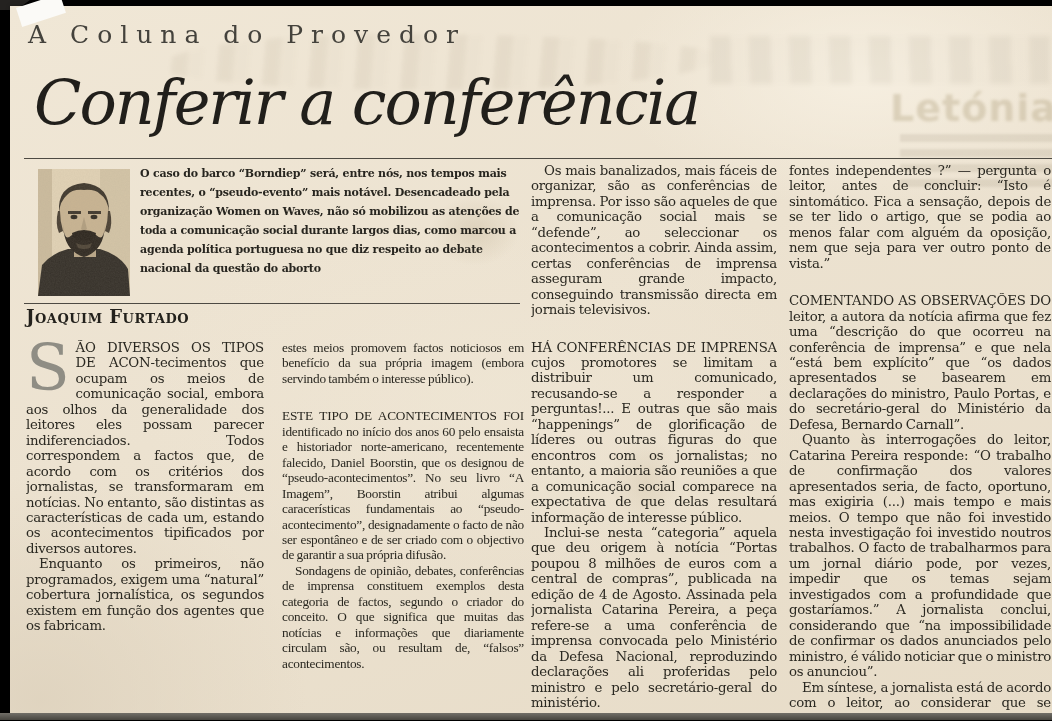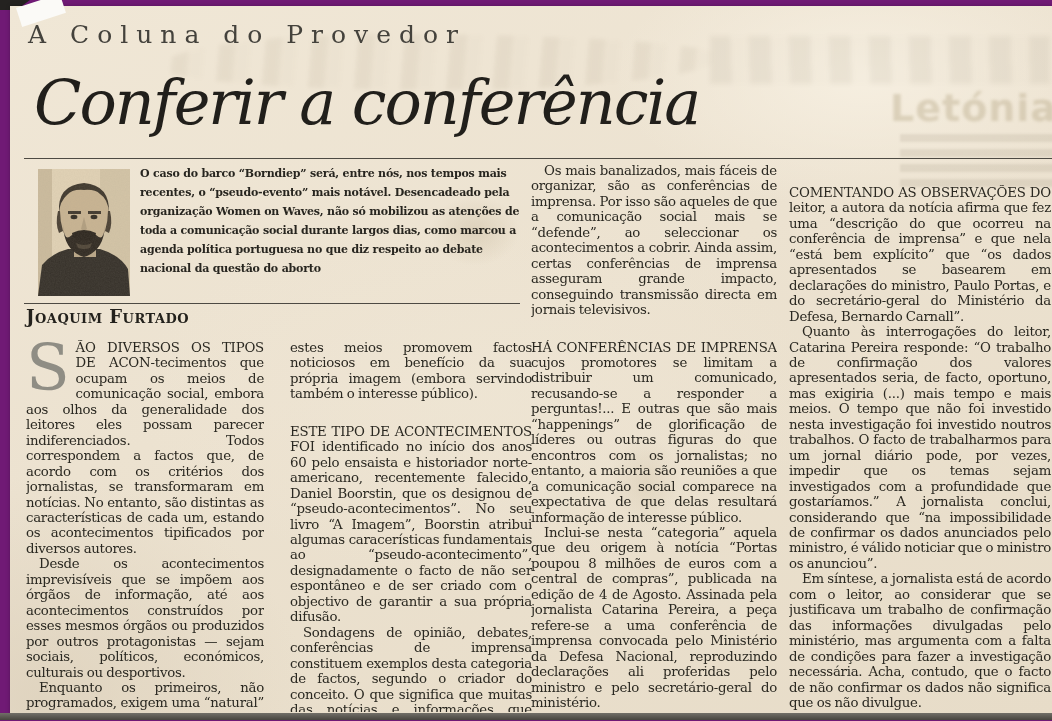--- a/index.html
+++ b/index.html
@@ -1,16 +1,16 @@
 <!DOCTYPE html>
 <html><head>
 <meta charset="utf-8">
 <style>
   html,body{margin:0;padding:0;background:#ffffff;}
-  #stage{position:relative;width:1052px;height:721px;background:#701a75;overflow:hidden;
+  #stage{position:relative;width:1052px;height:721px;background:#000000;overflow:hidden;
          font-family:"DejaVu Serif", serif;}
   
   .corner-mark{position:absolute;left:0;top:0;width:30px;height:10px;background:#242220;
                clip-path:polygon(0 0,100% 0,55% 100%,0 100%);}
   
   .page{position:absolute;left:10px;top:6px;width:1042px;height:709px;
         background:
           radial-gradient(ellipse 420px 220px at 82% 10%, rgba(247,240,226,.9) 0%, rgba(247,240,226,0) 60%),
           radial-gradient(ellipse 380px 320px at 3% 98%, rgba(221,209,188,.8) 0%, rgba(221,209,188,0) 70%),
           radial-gradient(ellipse 500px 260px at 45% 55%, rgba(240,231,214,.55) 0%, rgba(240,231,214,0) 70%),
@@ -56,21 +56,21 @@
   .lead{position:absolute;left:130px;top:158px;width:386px;font-size:11px;font-weight:bold;
         line-height:19px;color:#27251f;letter-spacing:-.2px;}
 
   .byline{position:absolute;left:16px;top:300px;font-size:18px;font-weight:bold;
           font-variant:small-caps;letter-spacing:.5px;color:#23211c;}
 
   
   .col{position:absolute;text-align:justify;font-size:13.3px;line-height:15.45px;
        color:#2a2821;overflow:hidden;letter-spacing:-.25px;word-spacing:-.5px;}
   #col1{left:16px;top:334px;width:238px;height:372px;}
-  #col2{left:280px;top:334px;width:242px;height:372px;}
+  #col2{left:272px;top:334px;width:242px;height:372px;font-family:Liberation Serif, serif;}
   #col3{left:521px;top:157px;width:246px;height:549px;}
   #col4{left:779px;top:157px;width:262px;height:549px;}
   .para{margin:0;}
   .para.ind{text-indent:13px;}
   .para.gap{margin-top:22px;}
   .caps{letter-spacing:-.2px;}
   .drop{float:left;font-size:64px;line-height:50px;margin:3px 6px 0 0;color:#8f8d84;}
 </style>
 </head>
 <body>
@@ -128,34 +128,34 @@
       </svg>
     </div>
 
     <div class="lead">O caso do barco “Borndiep” será, entre nós, nos tempos mais recentes, o “pseudo-evento” mais notável. Desencadeado pela organização Women on Waves, não só mobilizou as atenções de toda a comunicação social durante largos dias, como marcou a agenda política portuguesa no que diz respeito ao debate nacional da questão do aborto</div>
 
     <div class="rule rule-byline"></div>
     <div class="byline">Joaquim Furtado</div>
 
     <div class="col" id="col1">
         <p class="para"><span class="drop">S</span><span class="caps">ÃO DIVERSOS OS TIPOS DE ACON-</span>tecimentos que ocupam os meios de comunicação social, embora aos olhos da generalidade dos leitores eles possam parecer indiferenciados. Todos correspondem a factos que, de acordo com os critérios dos jornalistas, se transformaram em notícias. No entanto, são distintas as características de cada um, estando os acontecimentos tipificados por diversos autores.</p>
-        <p class="para ind">Desde os acontecimentos imprevisíveis que se impõem aos órgãos de informação, até aos acontecimentos construídos por esses mesmos órgãos ou produzidos por outros protagonistas — sejam sociais, políticos, económicos, culturais ou desportivos.</p>
         <p class="para ind">Enquanto os primeiros, não programados, exigem uma “natural” cobertura jornalística, os segundos existem em função dos agentes que os fabricam.</p>
       </div>
     <div class="col" id="col2">
         <p class="para">estes meios promovem factos noticiosos em benefício da sua própria imagem (embora servindo também o interesse público).</p>
         <p class="para gap"><span class="caps">ESTE TIPO DE ACONTECIMENTOS FOI</span> identificado no início dos anos 60 pelo ensaista e historiador norte-americano, recentemente falecido, Daniel Boorstin, que os designou de “pseudo-acontecimentos”. No seu livro “A Imagem”, Boorstin atribui algumas caracerísticas fundamentais ao “pseudo-acontecimento”, designadamente o facto de não ser espontâneo e de ser criado com o objectivo de garantir a sua própria difusão.</p>
         <p class="para ind">Sondagens de opinião, debates, conferências de imprensa constituem exemplos desta categoria de factos, segundo o criador do conceito. O que significa que muitas das notícias e informações que diariamente circulam são, ou resultam de, “falsos” acontecimentos.</p>
       </div>
     <div class="col" id="col3">
         <p class="para ind">Os mais banalizados, mais fáceis de organizar, são as conferências de imprensa. Por isso são aqueles de que a comunicação social mais se “defende”, ao seleccionar os acontecimentos a cobrir. Ainda assim, certas conferências de imprensa asseguram grande impacto, conseguindo transmissão directa em jornais televisivos.</p>
         <p class="para gap"><span class="caps">HÁ CONFERÊNCIAS DE IMPRENSA</span> cujos promotores se limitam a distribuir um comunicado, recusando-se a responder a perguntas!... E outras que são mais “happenings” de glorificação de líderes ou outras figuras do que encontros com os jornalistas; no entanto, a maioria são reuniões a que a comunicação social comparece na expectativa de que delas resultará informação de interesse público.</p>
         <p class="para ind">Inclui-se nesta “categoria” aquela que deu origem à notícia “Portas poupou 8 milhões de euros com a central de compras”, publicada na edição de 4 de Agosto. Assinada pela jornalista Catarina Pereira, a peça refere-se a uma conferência de imprensa convocada pelo Ministério da Defesa Nacional, reproduzindo declarações ali proferidas pelo ministro e pelo secretário-geral do ministério.</p>
       </div>
     <div class="col" id="col4">
+        <p class="para">fontes independentes ?” — pergunta o leitor, antes de concluir: “Isto é sintomático. Fica a sensação, depois de se ter lido o artigo, que se podia ao menos falar com alguém da oposição, nem que seja para ver outro ponto de vista.”</p>
         <p class="para gap"><span class="caps">COMENTANDO AS OBSERVAÇÕES DO</span> leitor, a autora da notícia afirma que fez uma “descrição do que ocorreu na conferência de imprensa” e que nela “está bem explícito” que “os dados apresentados se basearem em declarações do ministro, Paulo Portas, e do secretário-geral do Ministério da Defesa, Bernardo Carnall”.</p>
         <p class="para ind">Quanto às interrogações do leitor, Catarina Pereira responde: “O trabalho de confirmação dos valores apresentados seria, de facto, oportuno, mas exigiria (...) mais tempo e mais meios. O tempo que não foi investido nesta investigação foi investido noutros trabalhos. O facto de trabalharmos para um jornal diário pode, por vezes, impedir que os temas sejam investigados com a profundidade que gostaríamos.” A jornalista conclui, considerando que “na impossibilidade de confirmar os dados anunciados pelo ministro, é válido noticiar que o ministro os anunciou”.</p>
         <p class="para ind">Em síntese, a jornalista está de acordo com o leitor, ao considerar que se justificava um trabalho de confirmação das informações divulgadas pelo ministério, mas argumenta com a falta de condições para fazer a investigação necessária. Acha, contudo, que o facto de não confirmar os dados não significa que os não divulgue.</p>
       </div>
 
     <div class="rule rule-bottom"></div>
   </div>
 
   <div class="bottom-band"></div>
 </div>

